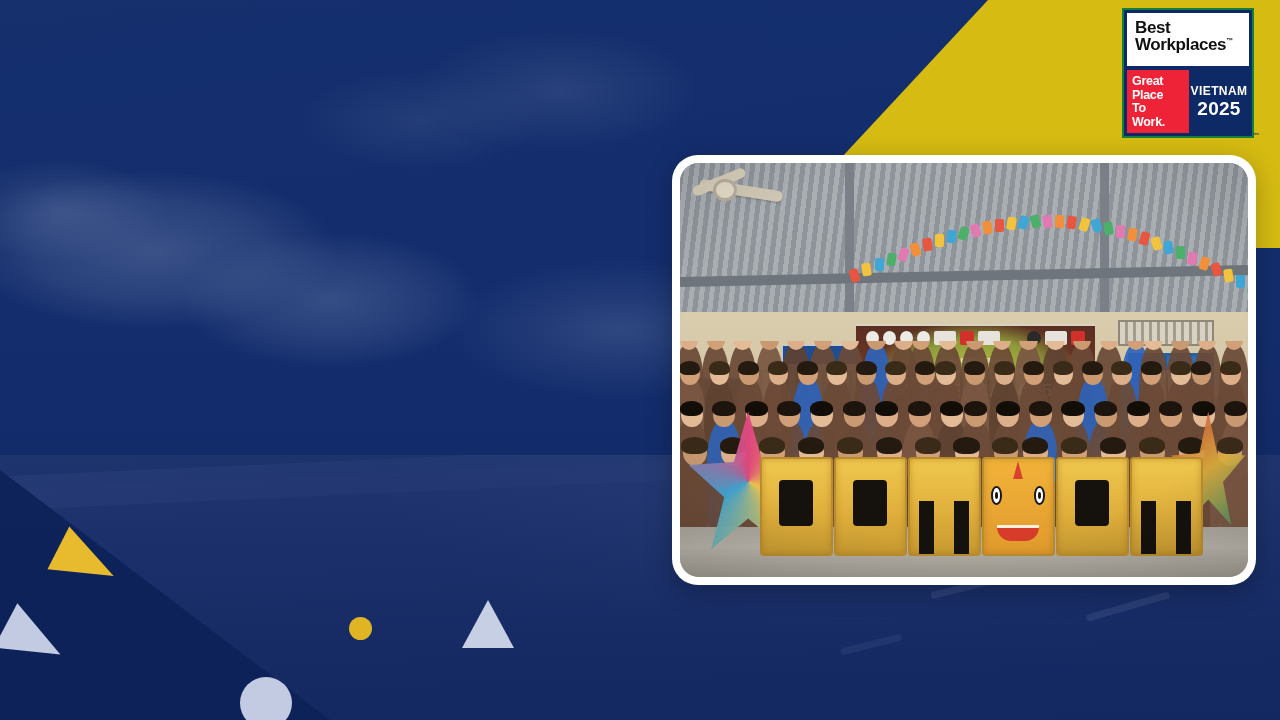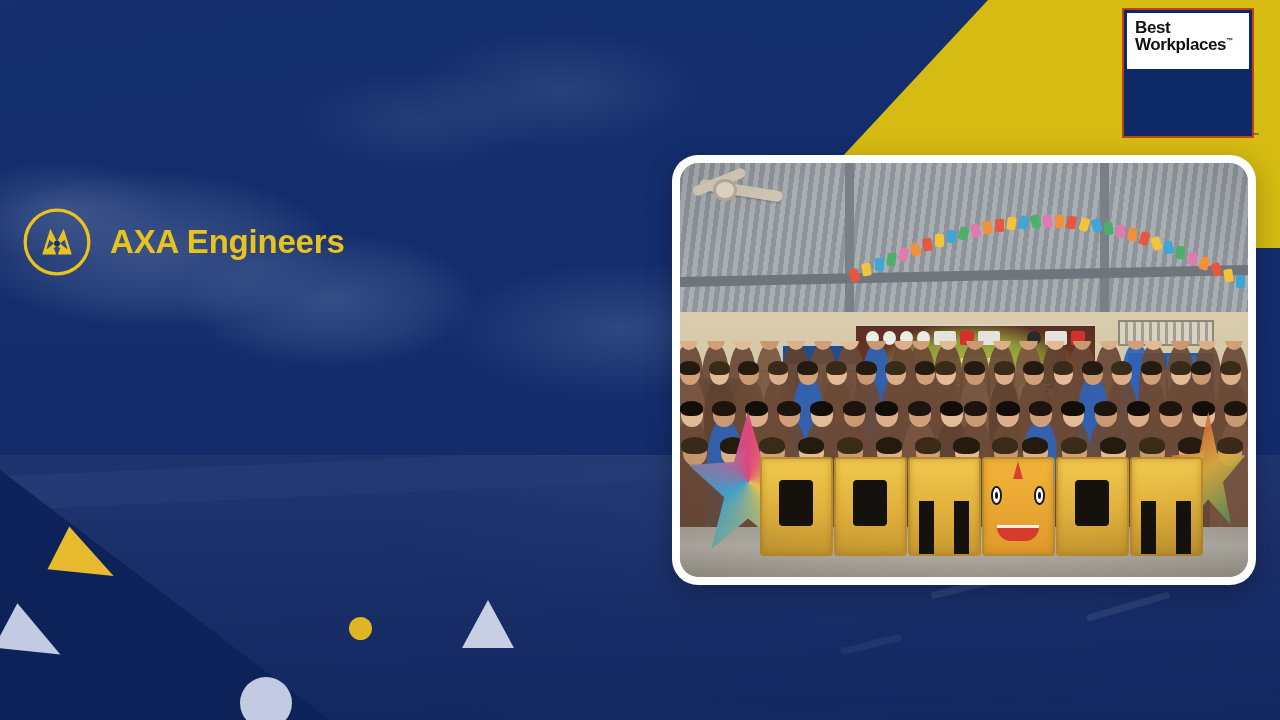--- a/index.html
+++ b/index.html
@@ -107,21 +107,21 @@
   
   .gptw {
     position:absolute; left:1112px; top:0px;
     width:152px; height:148px;
     background:#d6bb12;
     padding:8px 10px 10px 10px;
   }
   .gptw-inner {
     width:100%; height:100%;
     background:#0e2a66;
-    border:2px solid #c2410c;
+    border:2px solid #15803d;
     display:flex; flex-direction:column;
     position:relative;
   }
   .gptw-top {
     background:#ffffff;
     margin:3px 3px 0 3px;
     height:56px;
     padding:6px 7px 0 8px;
   }
   .gptw-top .l1, .gptw-top .l2 {
@@ -456,34 +456,36 @@
 
   <div class="yellow-wedge"></div>
   <div class="yellow-wedge-lower"></div>
 
   <div class="gptw">
     <div class="gptw-inner">
       <div class="gptw-top">
         <div class="l1">Best</div>
         <div class="l2"><span>Workplaces</span><span class="gptw-tm">™</span></div>
       </div>
+      <div class="gptw-bottom">
+        <div class="gptw-red">
+          <div>Great</div>
+          <div>Place</div>
+          <div>To</div>
+          <div>Work.</div>
+        </div>
+        <div class="gptw-vn">
+          <div class="vn">VIETNAM</div>
+          <div class="yr">2025</div>
+        </div>
+      </div>
       <span class="gptw-tm2">™</span>
     </div>
   </div>
 
-  <div class="logo-row">
-    <svg class="logo-mark" viewBox="0 0 100 100">
-      <circle cx="50" cy="50" r="43" fill="none" stroke="#e8c21d" stroke-width="4.5"></circle>
-      <path d="M30 67 L41 32 L50 50 L44 50 L41 43 L36 59 L46 59 L49 67 Z" fill="#e8c21d"></path>
-      <path d="M70 67 L59 32 L50 50 L56 50 L59 43 L64 59 L54 59 L51 67 Z" fill="#e8c21d"></path>
-      <path d="M40 44 L60 60 M60 44 L40 60" stroke="#e8c21d" stroke-width="5" stroke-linecap="round"></path>
-      <circle cx="50" cy="52" r="4" fill="#15306b"></circle>
-    </svg>
-    <div class="logo-text">AXA Engineers</div>
-  </div>
 
 
   <div class="tri tri-yellow"></div>
   <div class="tri tri-gray1"></div>
   <div class="tri tri-gray2"></div>
   <div class="dot dot-yellow"></div>
   <div class="dot dot-gray"></div>
 
   <div class="photo-card">
     <div class="photo">

